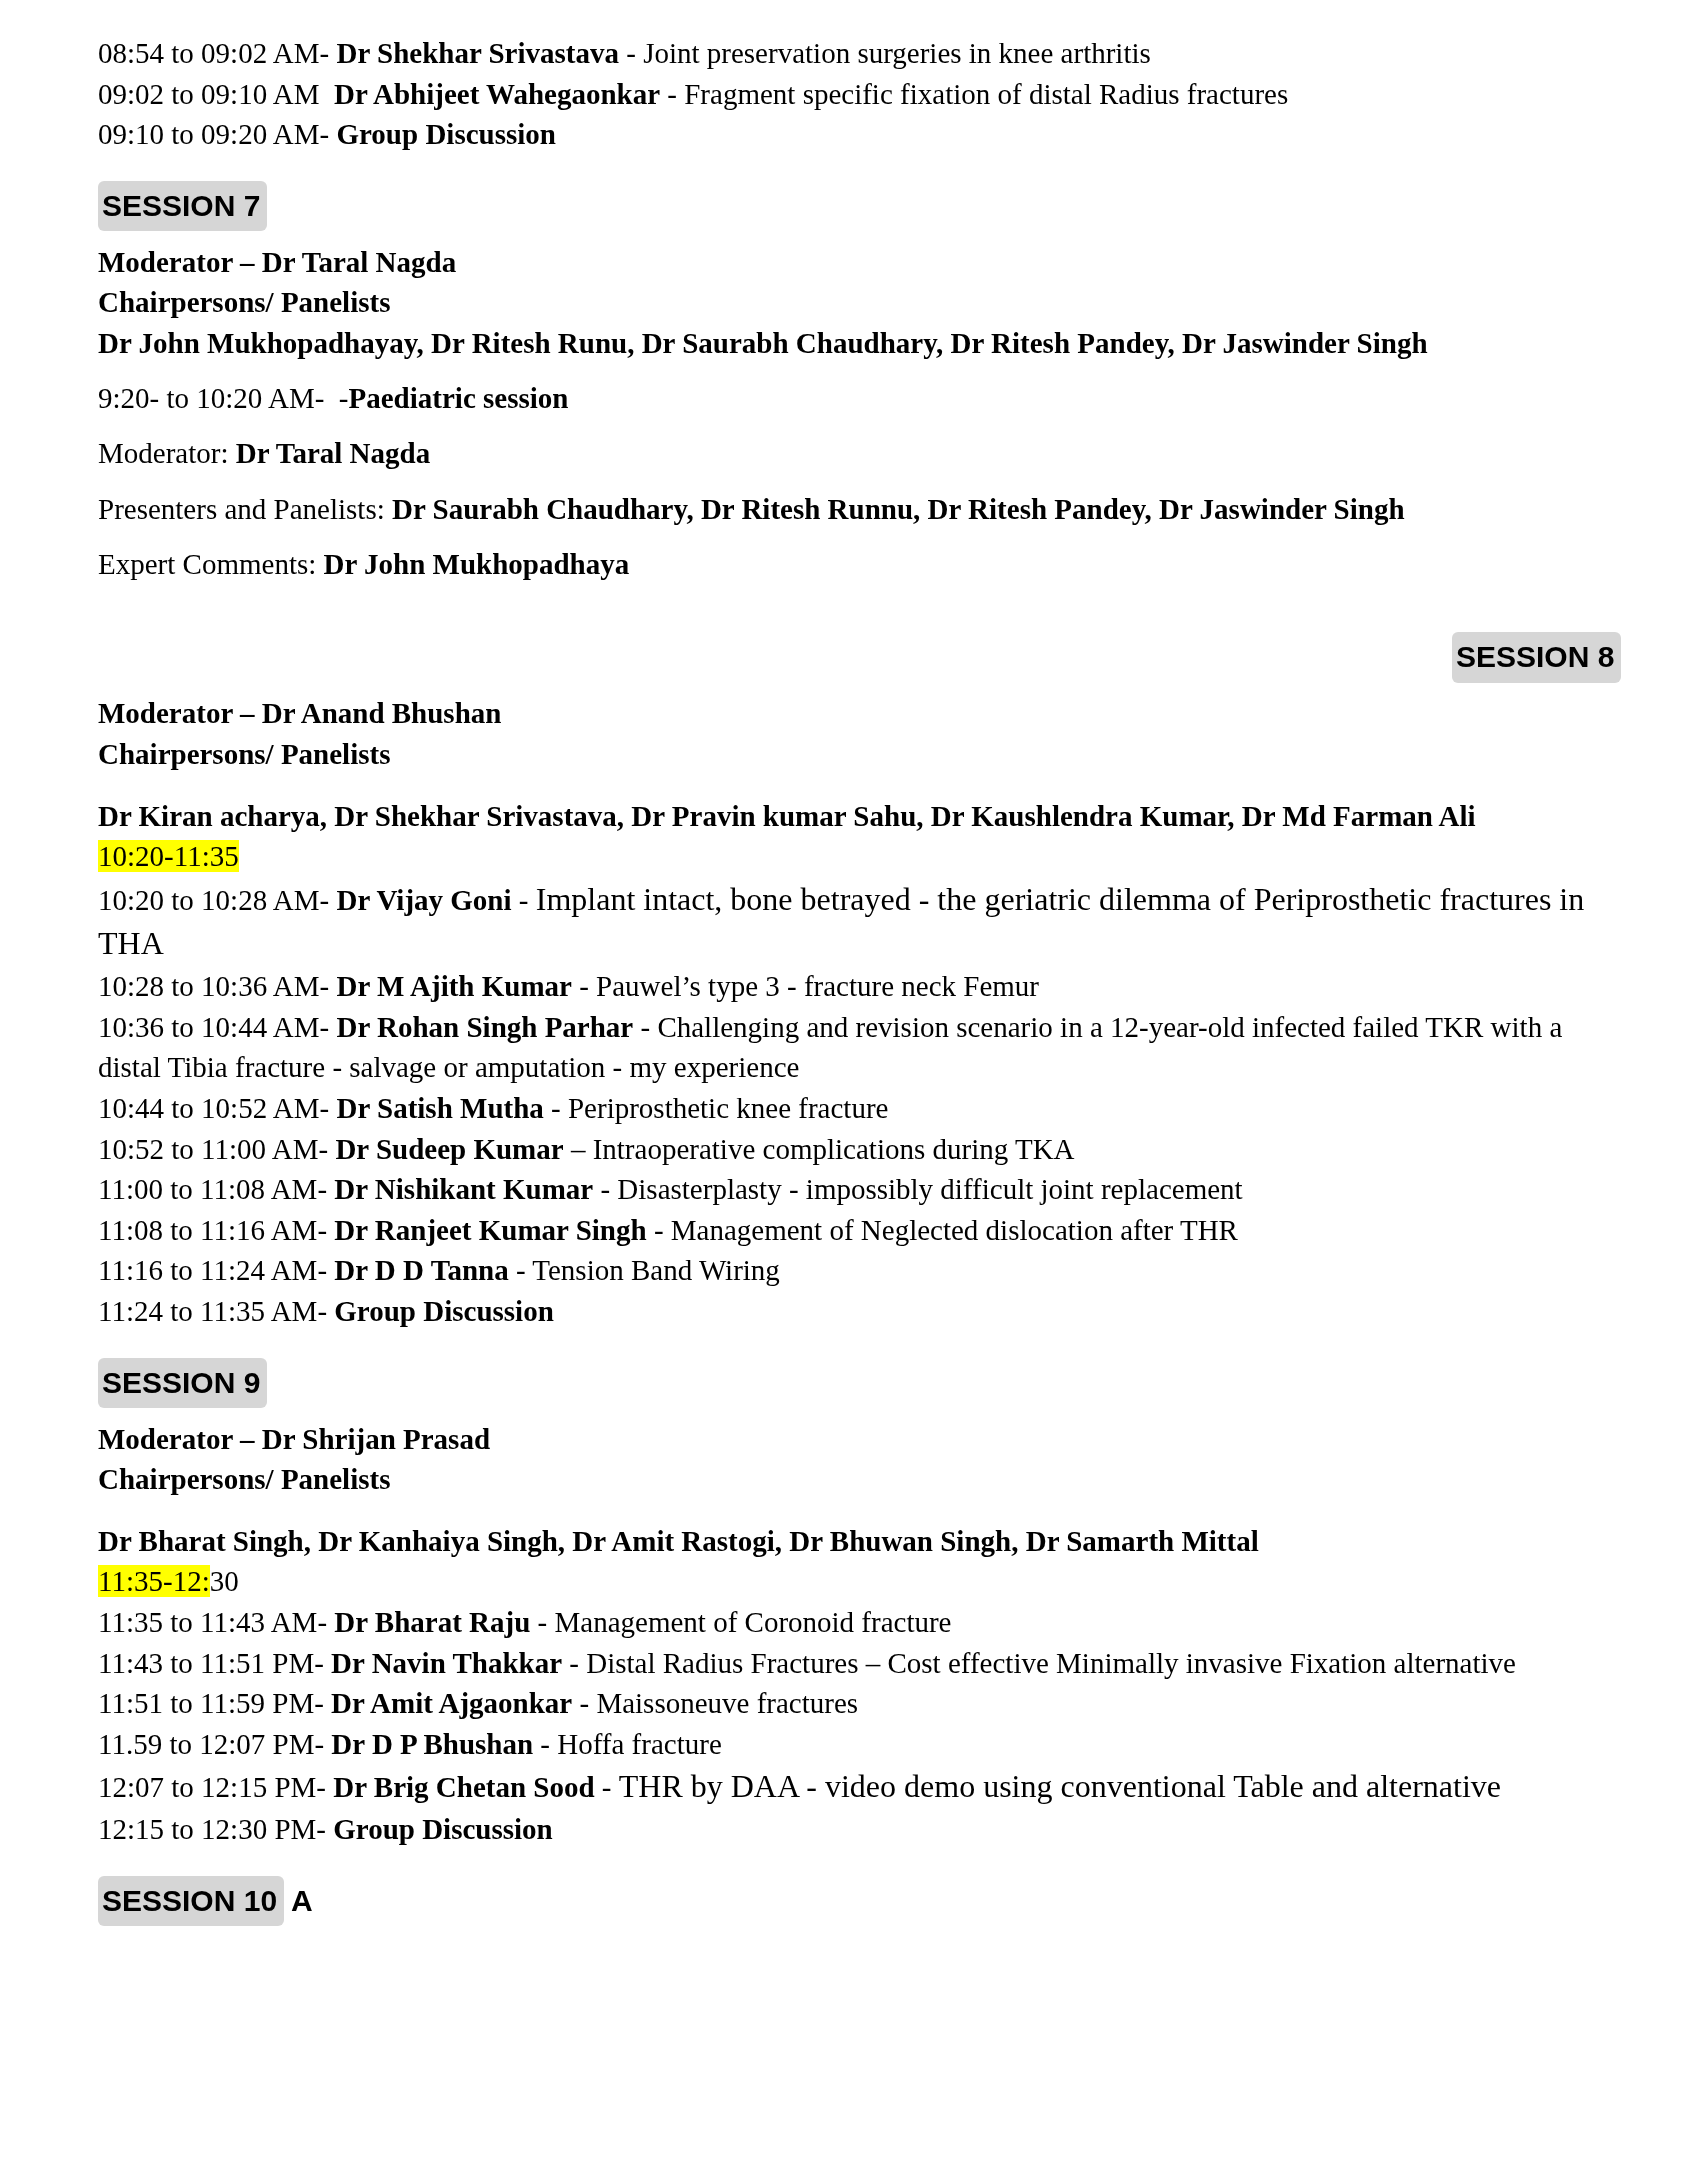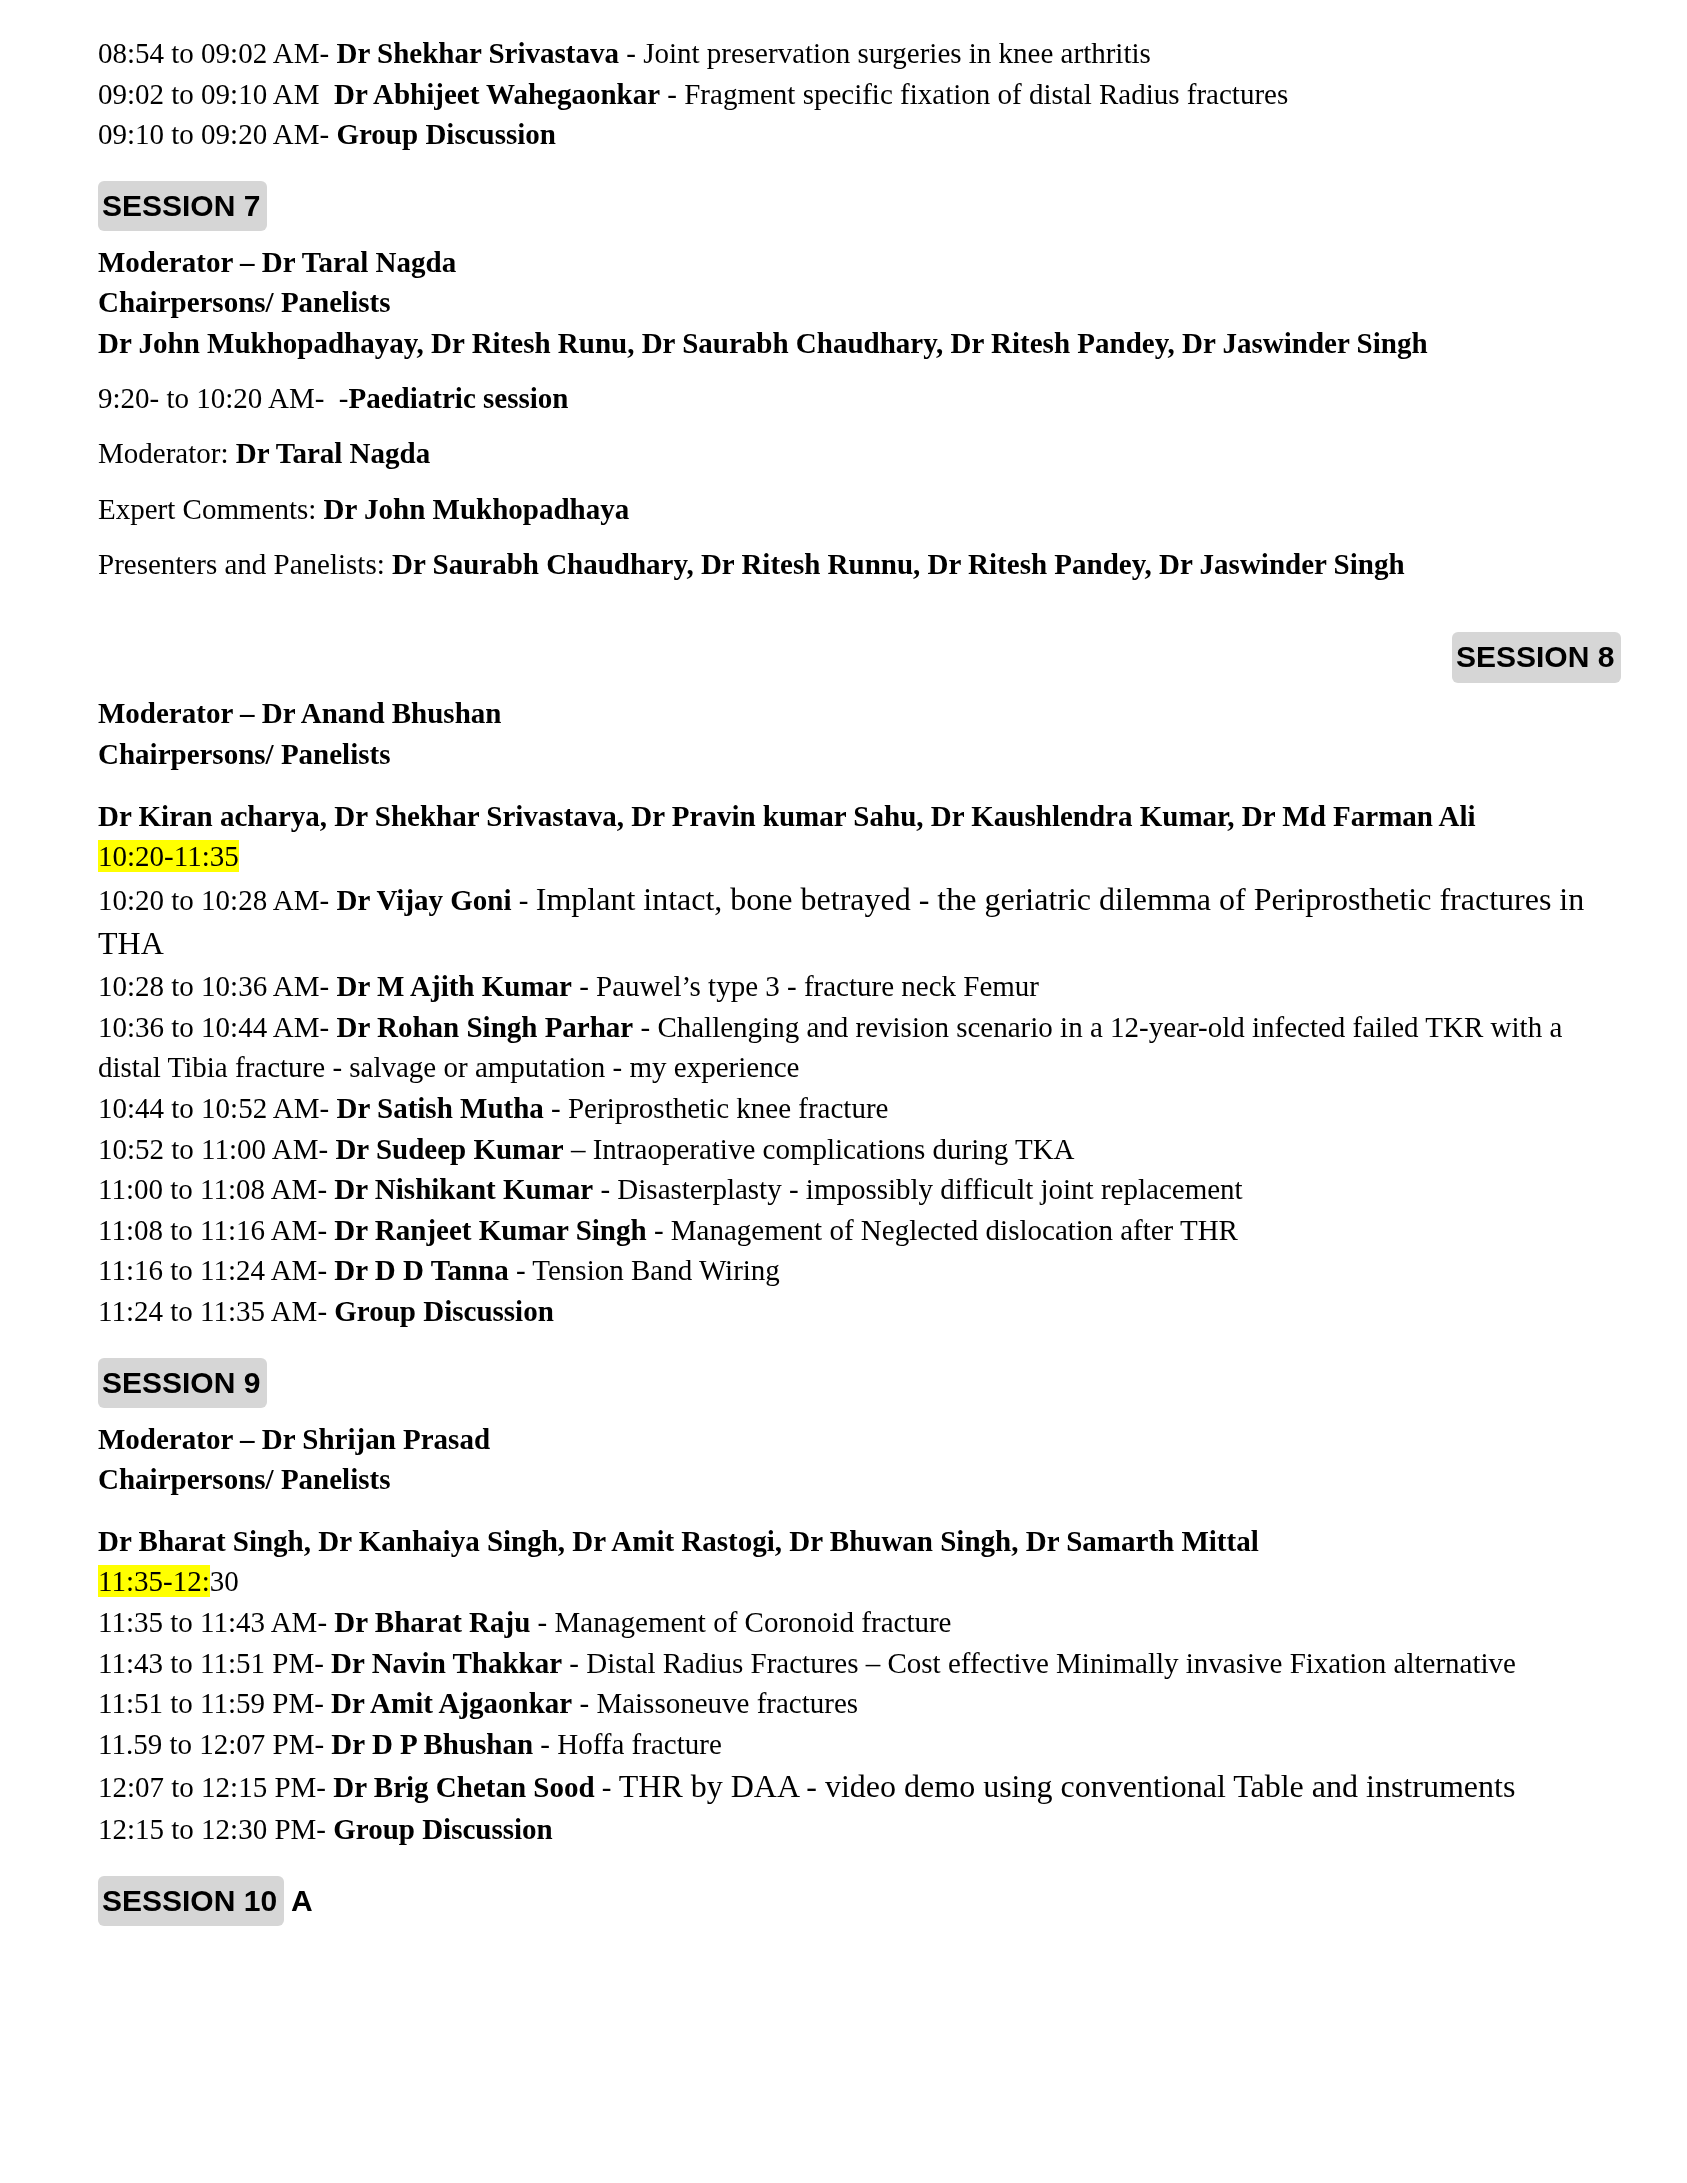--- a/index.html
+++ b/index.html
@@ -47,22 +47,22 @@
 <div class="page">
     <div class="para"><span class="run">08:54 to 09:02 AM- </span><span class="run b">Dr Shekhar Srivastava</span><span class="run"> - Joint preservation surgeries in knee arthritis</span></div>
     <div class="para"><span class="run">09:02 to 09:10 AM  </span><span class="run b">Dr Abhijeet Wahegaonkar</span><span class="run"> - Fragment specific fixation of distal Radius fractures</span></div>
     <div class="para"><span class="run">09:10 to 09:20 AM- </span><span class="run b">Group Discussion</span></div>
     <div class="heading"><span class="run hl-g">SESSION 7</span></div>
     <div class="para"><span class="run b">Moderator – Dr Taral Nagda</span></div>
     <div class="para"><span class="run b">Chairpersons/ Panelists</span></div>
     <div class="para"><span class="run b">Dr John Mukhopadhayay, Dr Ritesh Runu, Dr Saurabh Chaudhary, Dr Ritesh Pandey, Dr Jaswinder Singh</span></div>
     <div class="para sp"><span class="run">9:20- to 10:20 AM-  -</span><span class="run b">Paediatric session</span></div>
     <div class="para sp"><span class="run">Moderator: </span><span class="run b">Dr Taral Nagda</span></div>
+    <div class="para sp"><span class="run">Presenters and Panelists: </span><span class="run b">Dr Saurabh Chaudhary, Dr Ritesh Runnu, Dr Ritesh Pandey, Dr Jaswinder Singh</span></div>
     <div class="para sp"><span class="run">Expert Comments: </span><span class="run b">Dr John Mukhopadhaya</span></div>
-    <div class="para sp"><span class="run">Presenters and Panelists: </span><span class="run b">Dr Saurabh Chaudhary, Dr Ritesh Runnu, Dr Ritesh Pandey, Dr Jaswinder Singh</span></div>
     <div class="heading gb2"><span class="run hl-g">SESSION 8</span></div>
     <div class="para"><span class="run b">Moderator – Dr Anand Bhushan</span></div>
     <div class="para"><span class="run b">Chairpersons/ Panelists</span></div>
     <div class="para gb"><span class="run b">Dr Kiran acharya, Dr Shekhar Srivastava, Dr Pravin kumar Sahu, Dr Kaushlendra Kumar, Dr Md Farman Ali</span></div>
     <div class="para"><span class="run hl-y">10:20-11:35</span></div>
     <div class="para"><span class="run">10:20 to 10:28 AM- </span><span class="run b">Dr Vijay Goni</span><span class="run"> - </span><span class="run sm">Implant intact, bone betrayed - the geriatric dilemma of Periprosthetic fractures in THA</span></div>
     <div class="para"><span class="run">10:28 to 10:36 AM- </span><span class="run b">Dr M Ajith Kumar</span><span class="run"> - Pauwel’s type 3 - fracture neck Femur</span></div>
     <div class="para"><span class="run">10:36 to 10:44 AM- </span><span class="run b">Dr Rohan Singh Parhar</span><span class="run"> - Challenging and revision scenario in a 12-year-old infected failed TKR with a distal Tibia fracture - salvage or amputation - my experience</span></div>
     <div class="para"><span class="run">10:44 to 10:52 AM- </span><span class="run b">Dr Satish Mutha</span><span class="run"> - Periprosthetic knee fracture</span></div>
     <div class="para"><span class="run">10:52 to 11:00 AM- </span><span class="run b">Dr Sudeep Kumar</span><span class="run"> – Intraoperative complications during TKA</span></div>
@@ -72,17 +72,17 @@
     <div class="para"><span class="run">11:24 to 11:35 AM- </span><span class="run b">Group Discussion</span></div>
     <div class="heading"><span class="run hl-g">SESSION 9</span></div>
     <div class="para"><span class="run b">Moderator – Dr Shrijan Prasad</span></div>
     <div class="para"><span class="run b">Chairpersons/ Panelists</span></div>
     <div class="para gb"><span class="run b">Dr Bharat Singh, Dr Kanhaiya Singh, Dr Amit Rastogi, Dr Bhuwan Singh, Dr Samarth Mittal</span></div>
     <div class="para"><span class="run hl-y">11:35-12:</span><span class="run">30</span></div>
     <div class="para"><span class="run">11:35 to 11:43 AM- </span><span class="run b">Dr Bharat Raju</span><span class="run"> - Management of Coronoid fracture</span></div>
     <div class="para"><span class="run">11:43 to 11:51 PM- </span><span class="run b">Dr Navin Thakkar</span><span class="run"> - Distal Radius Fractures – Cost effective Minimally invasive Fixation alternative</span></div>
     <div class="para"><span class="run">11:51 to 11:59 PM- </span><span class="run b">Dr Amit Ajgaonkar</span><span class="run"> - Maissoneuve fractures</span></div>
     <div class="para"><span class="run">11.59 to 12:07 PM- </span><span class="run b">Dr D P Bhushan</span><span class="run"> - Hoffa fracture</span></div>
-    <div class="para"><span class="run">12:07 to 12:15 PM- </span><span class="run b">Dr Brig Chetan Sood</span><span class="run"> - </span><span class="run sm">THR by DAA - video demo using conventional Table and instruments</span></div>
+    <div class="para"><span class="run">12:07 to 12:15 PM- </span><span class="run b">Dr Brig Chetan Sood</span><span class="run"> - </span><span class="run sm">THR by DAA - video demo using conventional Table and alternative</span></div>
     <div class="para"><span class="run">12:15 to 12:30 PM- </span><span class="run b">Group Discussion</span></div>
     <div class="heading"><span class="run hl-g">SESSION 10</span><span class="run"> A</span></div>
   </div>
 
 
 </body></html>

